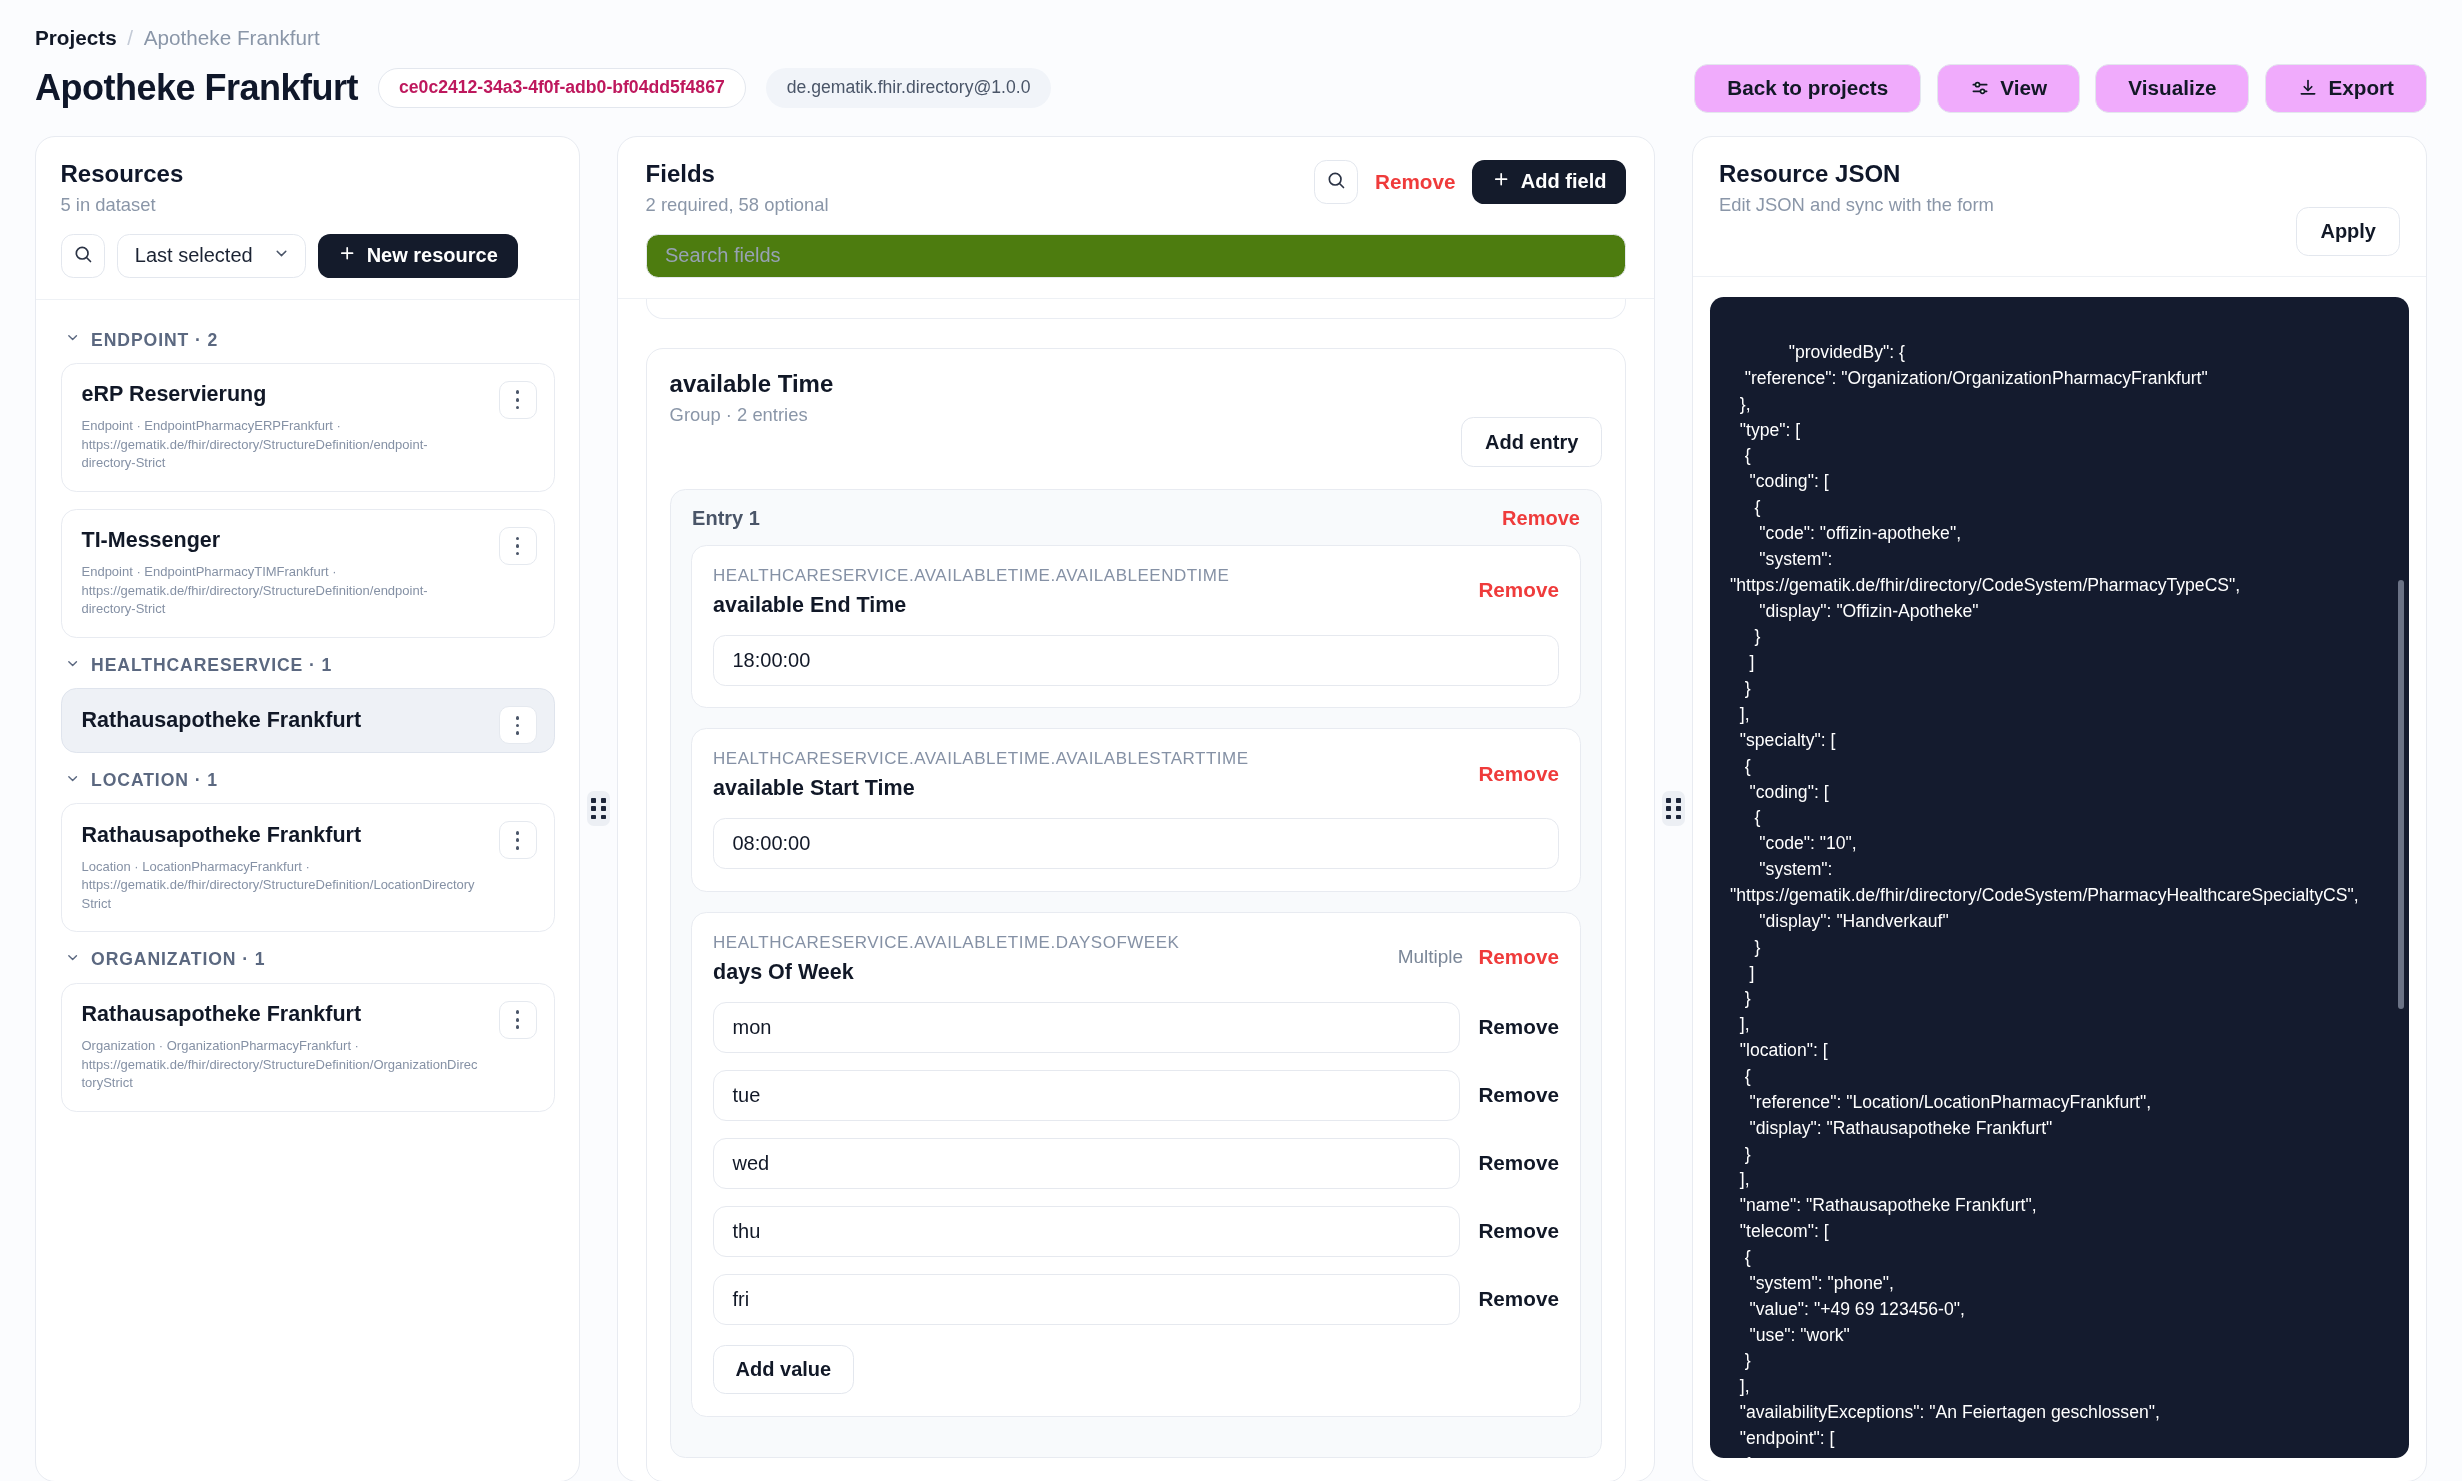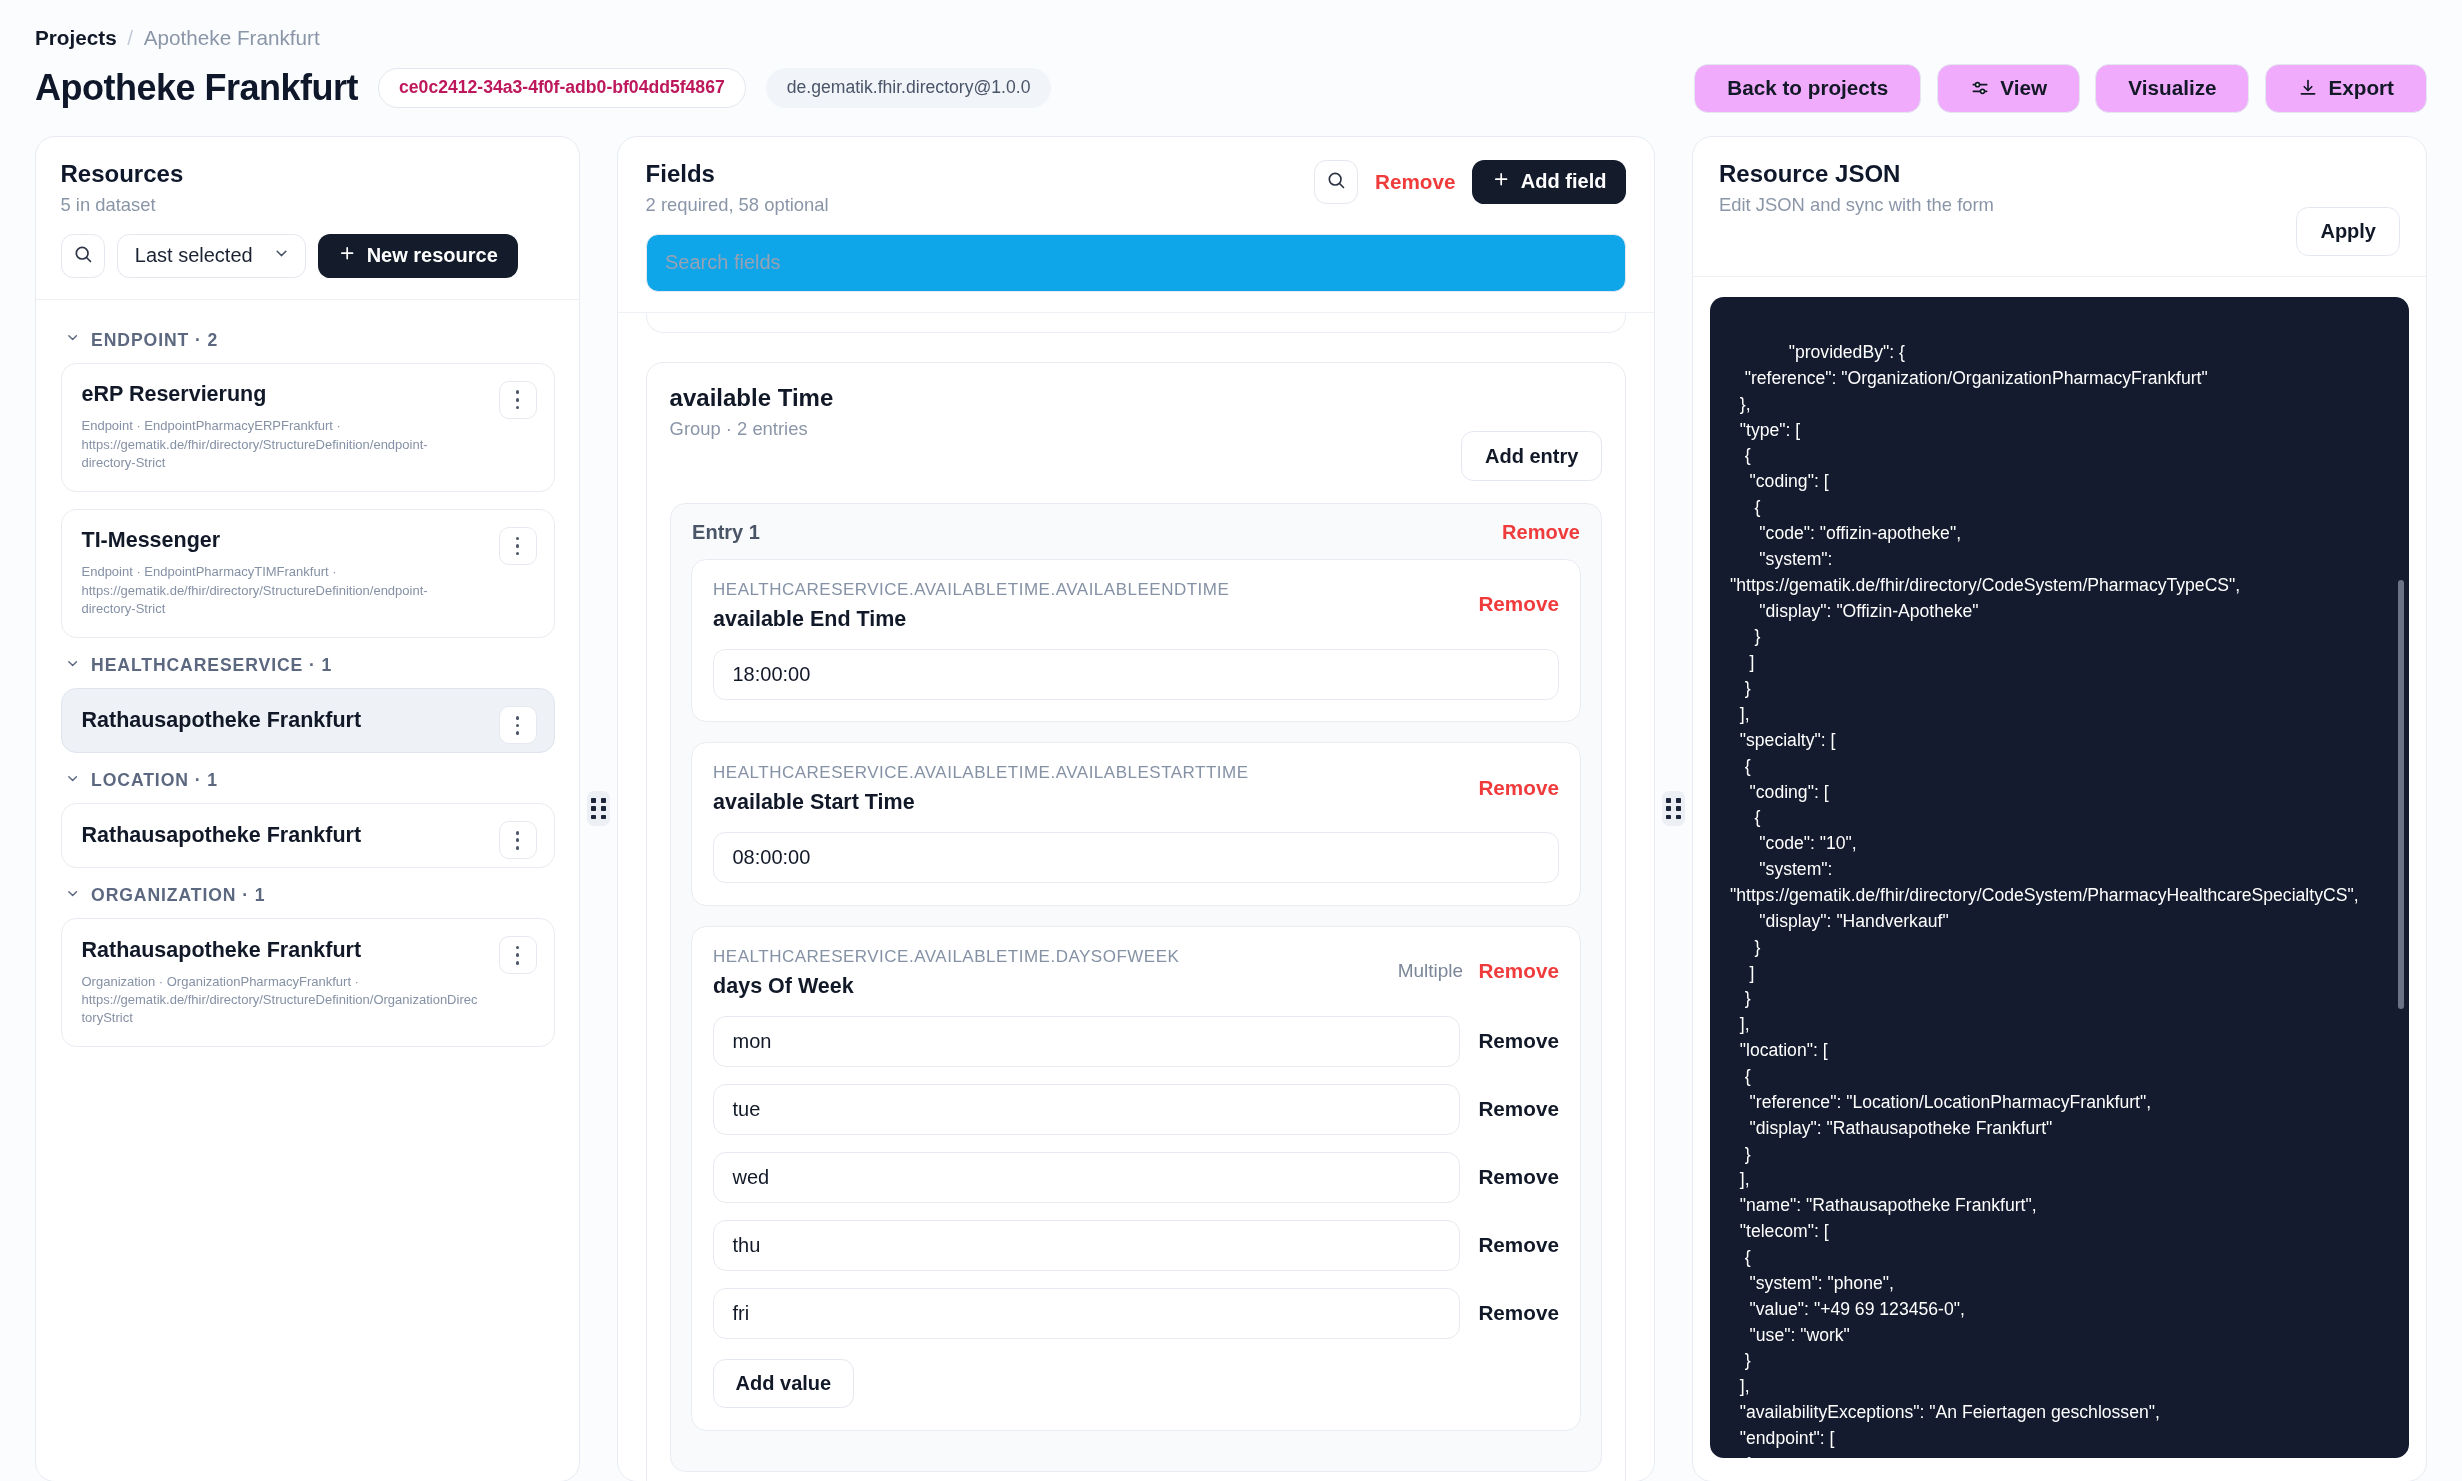--- a/index.html
+++ b/index.html
@@ -106,22 +106,22 @@
   .kebab i { width: 3.8px; height: 3.8px; border-radius: 50%; background: #4a5568; display: block; }
 
   
   .fld-head { padding: 23px 27.6px 20px 27.6px; border-bottom: 1.5px solid #eef1f5; flex: 0 0 auto; }
   .fld-top { display: flex; align-items: flex-start; }
   .fld-title { font-size: 24px; font-weight: 700; color: #0f172a; }
   .fld-sub { font-size: 18.4px; color: #8a96a8; margin-top: 6.1px; }
   .fld-actions { margin-left: auto; display: flex; align-items: center; gap: 17px; }
   .link-danger { color: #ef3b3b; font-size: 20.7px; font-weight: 600; cursor: pointer; }
   .search-input {
-    margin-top: 18.4px; width: 100%; height: 58px;
-    border: 1.5px solid #e6e9ef; border-radius: 12.3px; background: #0ea5e9;
+    margin-top: 18.4px; width: 100%; height: 44px;
+    border: 1.5px solid #e6e9ef; border-radius: 12.3px; background: #4d7c0f;
     font-size: 20px; color: #111827; padding: 0 18.4px;
     font-family: "Liberation Sans", sans-serif; outline: none;
   }
   .search-input::placeholder { color: #97a2b4; }
 
   .fld-scroll { flex: 1 1 auto; overflow: hidden; padding: 0 27.6px; position: relative; }
   .card-stub { height: 20px; border: 1.5px solid #eaedf3; border-top: none; border-radius: 0 0 17px 17px; }
 
   .group-card { border: 1.5px solid #e8ebf1; border-radius: 17px; background: #fff; margin-top: 29px; padding: 21.5px 23px 23px 23px; }
   .group-card-head { display: flex; align-items: flex-start; }
@@ -305,20 +305,21 @@
         <div class="group-head">
           <span>
             <svg width="15.3" height="15.3" viewBox="0 0 24 24" fill="none" stroke="#5b6880" stroke-width="2.2" stroke-linecap="round" stroke-linejoin="round">
                 <polyline points="6 9 12 15 18 9"></polyline>
               </svg>
           </span>
           <span>LOCATION · 1</span>
         </div>
         <div class="res-card">
           <div class="res-card-title">Rathausapotheke Frankfurt</div>
+          <div class="res-card-meta">Location · LocationPharmacyFrankfurt · https://gematik.de/fhir/directory/StructureDefinition/LocationDirectoryStrict</div>
           <div class="kebab">
               <i></i>
               <i></i>
               <i></i>
             </div>
         </div>
 
         <div class="group-head">
           <span>
             <svg width="15.3" height="15.3" viewBox="0 0 24 24" fill="none" stroke="#5b6880" stroke-width="2.2" stroke-linecap="round" stroke-linejoin="round">

